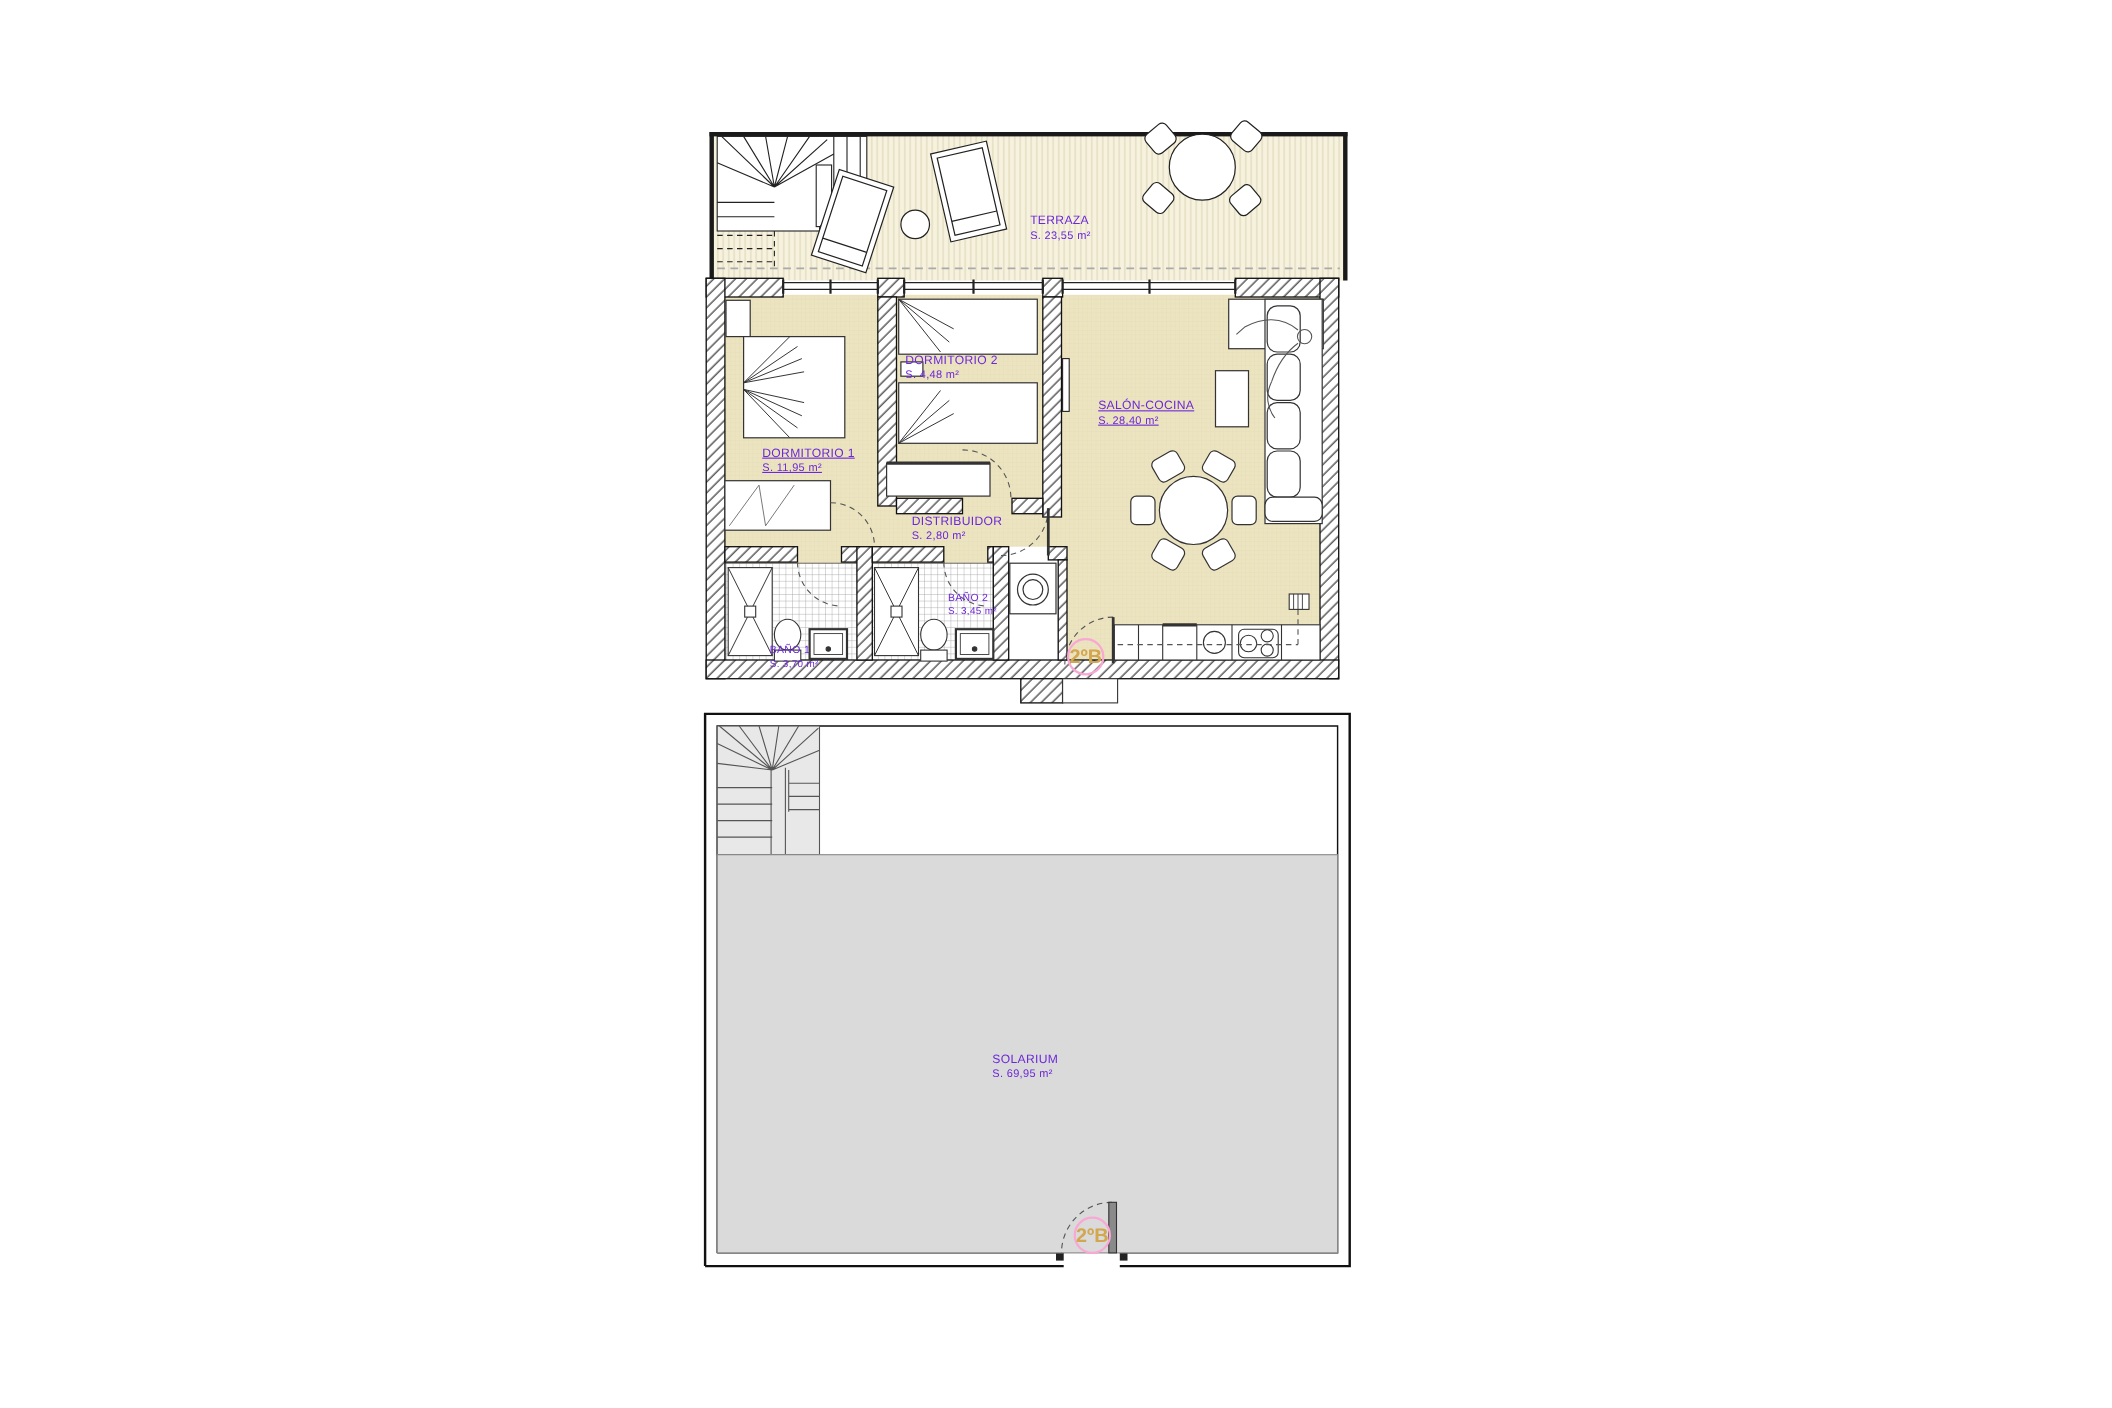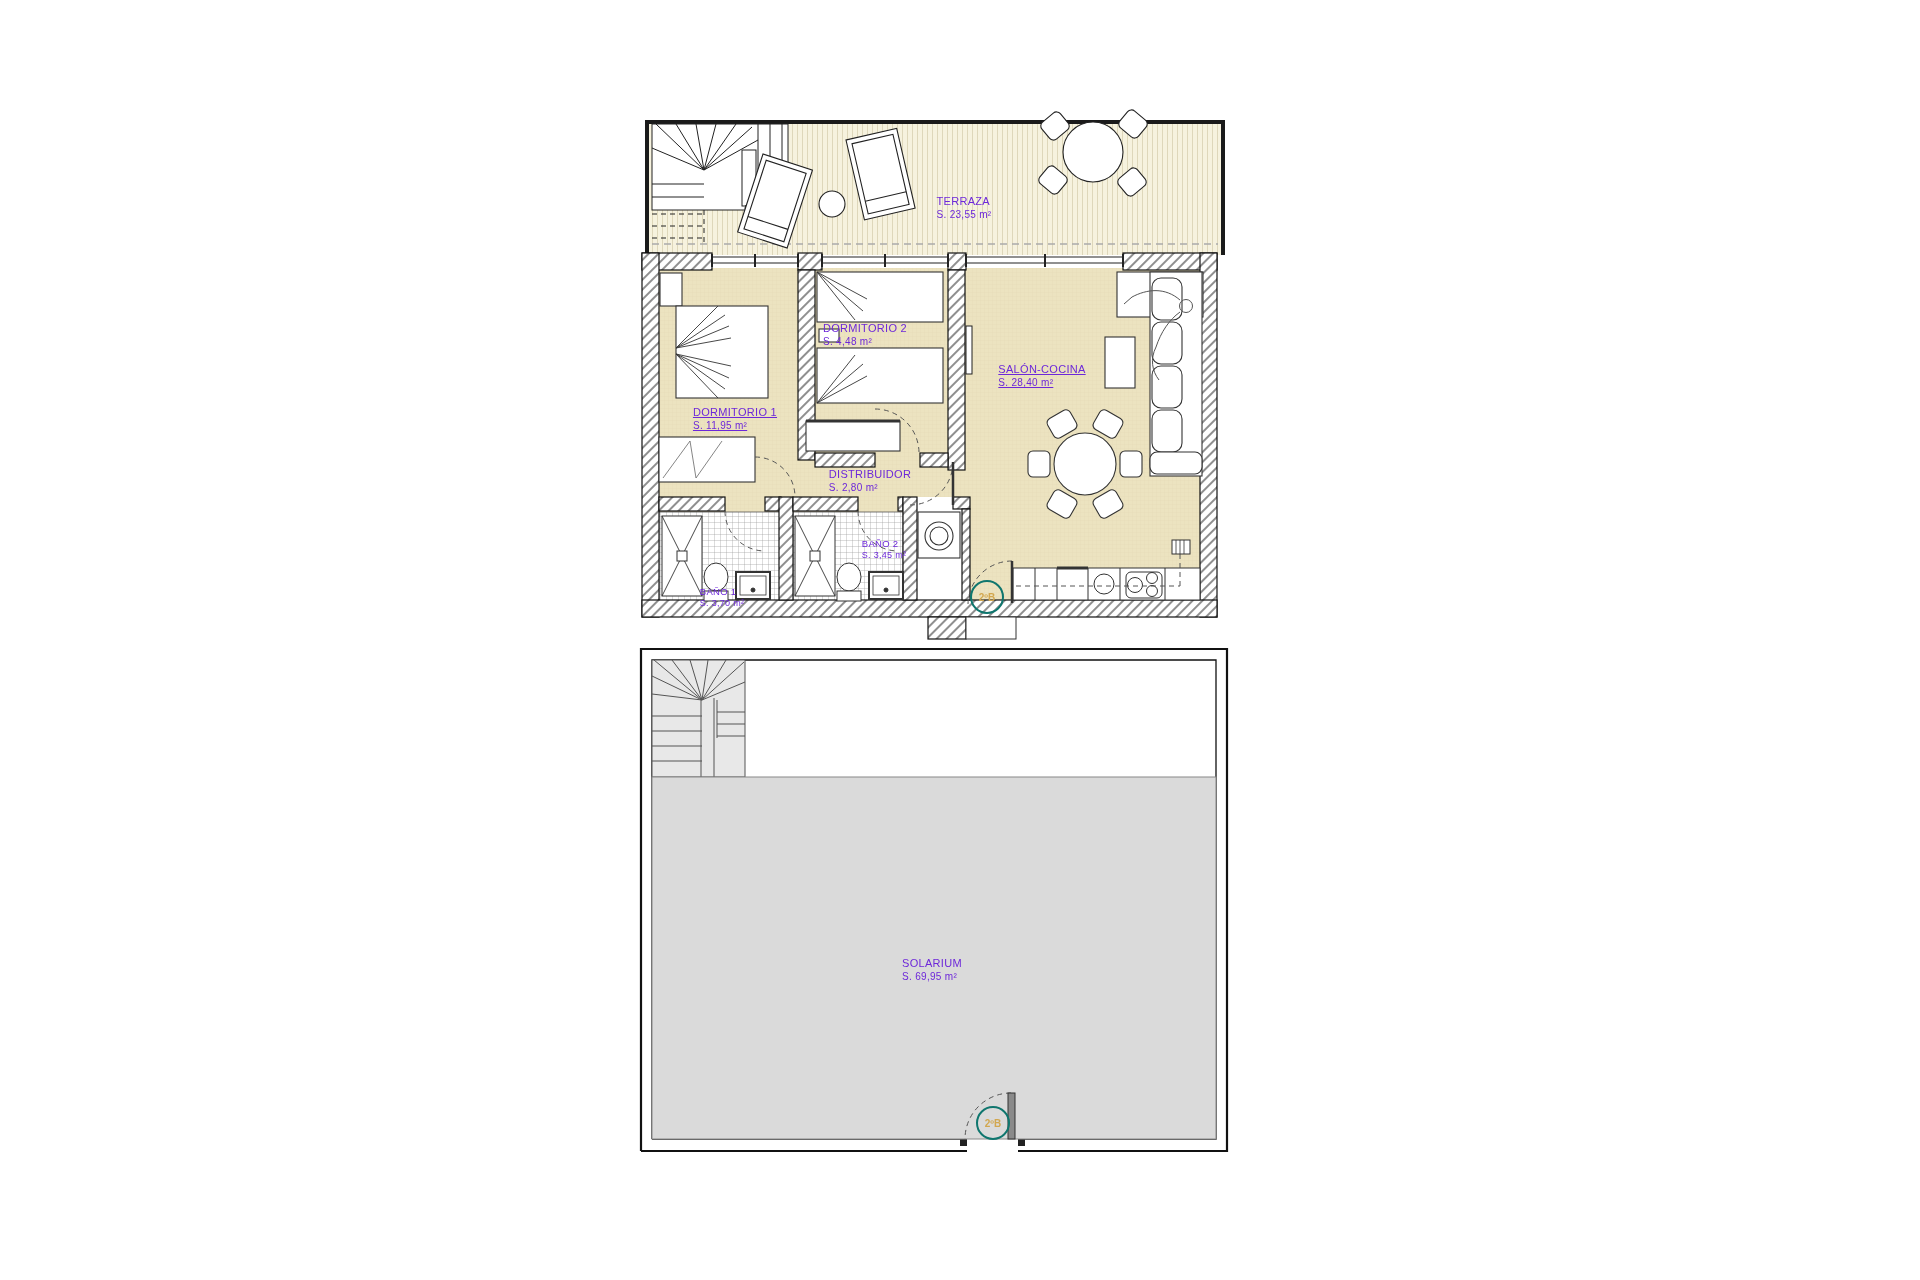--- a/index.html
+++ b/index.html
@@ -5,22 +5,22 @@
   html,body{margin:0;padding:0;background:#ffffff;}
   #stage{position:relative;width:1920px;height:1280px;background:#ffffff;overflow:hidden;
          font-family:"Liberation Sans", sans-serif;}
   svg{position:absolute;left:0;top:0;}
   .room-label{position:absolute;transform:translateX(-50%);text-align:left;color:#6d28d9;
               letter-spacing:.3px;line-height:13px;white-space:nowrap;}
   .room-label .rname{font-size:11px;}
   .room-label .rarea{font-size:10px;}
   .room-label.small .rname{font-size:9.5px;}
   .room-label.small .rarea{font-size:9px;line-height:11px;}
-  .badge{position:absolute;width:34px;height:34px;border:2px solid #0f766e;border-radius:50%;
-         color:#d2a74f;font-size:10px;font-weight:bold;display:flex;align-items:center;
+  .badge{position:absolute;width:34px;height:34px;border:2px solid #f9a8d4;border-radius:50%;
+         color:#d2a74f;font-size:18px;font-weight:bold;display:flex;align-items:center;
          justify-content:center;box-sizing:border-box;background:transparent;}
 </style>
 </head>
 <body>
 
 <div id="stage">
 
 <svg width="1920" height="1280" viewBox="0 0 1920 1280">
   <defs>
     <pattern id="hatch" width="7" height="7" patternUnits="userSpaceOnUse" patternTransform="rotate(45)">

